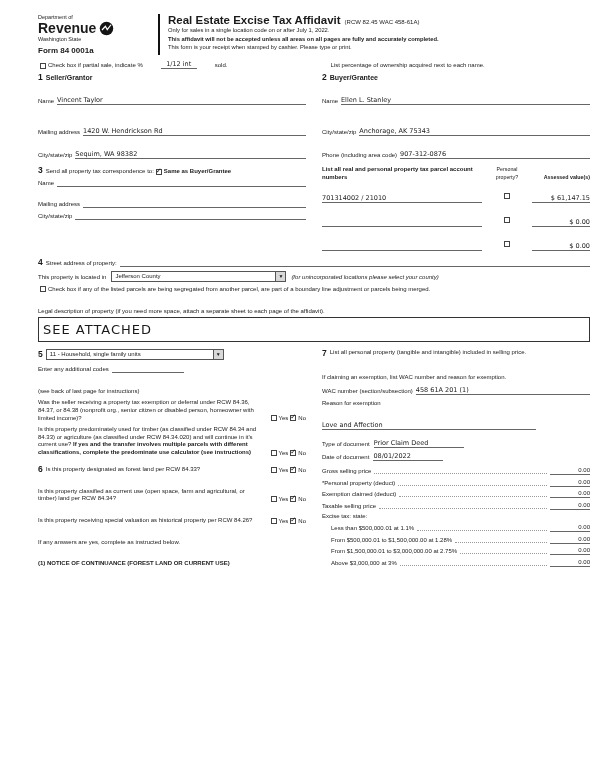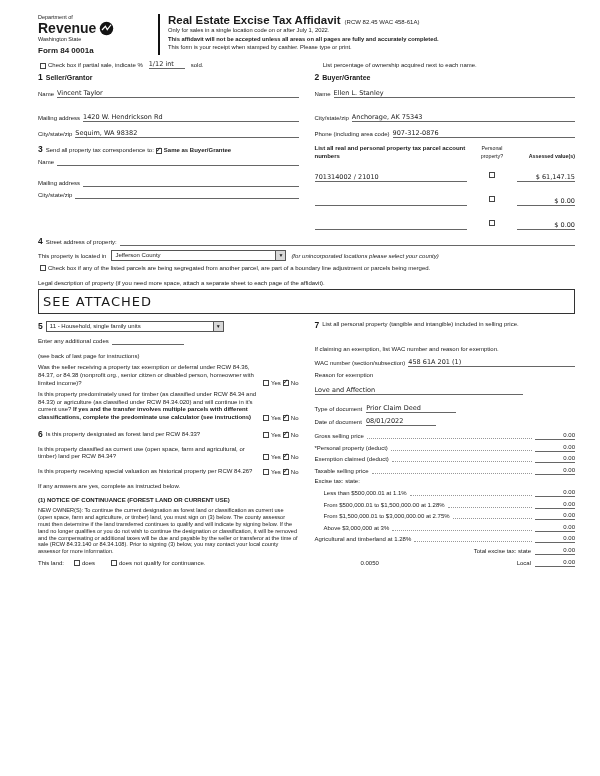--- a/index.html
+++ b/index.html
@@ -1,20 +1,20 @@
 <!DOCTYPE html>
 <html><head>
 <meta charset="utf-8">
 <style>
   *{margin:0;padding:0;box-sizing:border-box}
   html,body{width:600px;background:#fff}
   body{font-family:"Liberation Sans",sans-serif;color:#1a1a1a}
-  .page{width:600px;height:568px;background:#fff;padding:14px 25px 6px 38px;position:relative;overflow:hidden}
+  .page{width:600px;height:568px;background:#fff;padding:14px 10px 6px 38px;position:relative;overflow:hidden}
   .row{display:flex;align-items:flex-end}
-  .mt2{margin-top:7px}.mt3{margin-top:4px}
+  .mt2{margin-top:14px}.mt3{margin-top:4px}
   .lbl{font-size:6px;line-height:8px;white-space:nowrap}
   .p{font-size:6px;line-height:7.6px;white-space:normal}
   .fill{font-size:6.5px;line-height:8px;font-family:"DejaVu Sans",sans-serif}
   .ul{border-bottom:1px solid #666}
   .flex1{flex:1 1 auto;min-width:0}
   .num{font-weight:bold;font-size:8.5px;line-height:9px;margin-right:3px;flex:none}
   .b{font-weight:bold}
   .i{font-style:italic}
   .sec-title{font-weight:bold;font-size:7px;line-height:9px}
   .cb{display:inline-block;width:6px;height:6px;border:1px solid #444;position:relative;flex:none;background:#fff;margin:0 2px}
@@ -88,21 +88,21 @@
       </div>
       <div class="note">Only for sales in a single location code on or after July 1, 2022.</div>
       <div class="note b">This affidavit will not be accepted unless all areas on all pages are fully and accurately completed.</div>
       <div class="note">This form is your receipt when stamped by cashier. Please type or print.</div>
     </div>
   </div>
 
   <div class="row" style="margin-top:5px">
     <span class="cb"></span>
     <span class="lbl">Check box if partial sale, indicate %</span>
-    <span class="fill ul" style="width:36px;text-align:left;margin:0 6px">1/12 int</span>
+    <span class="fill ul" style="width:36px;text-align:center;margin:0 18px">1/12 int</span>
     <span class="lbl">sold.</span>
     <span class="flex1"></span>
     <span class="lbl" style="width:47%">List percentage of ownership acquired next to each name.</span>
   </div>
 
   <div class="twocol" style="margin-top:4px">
     <section class="col">
       <div class="row">
         <span class="num">1</span>
         <span class="sec-title">Seller/Grantor</span>

